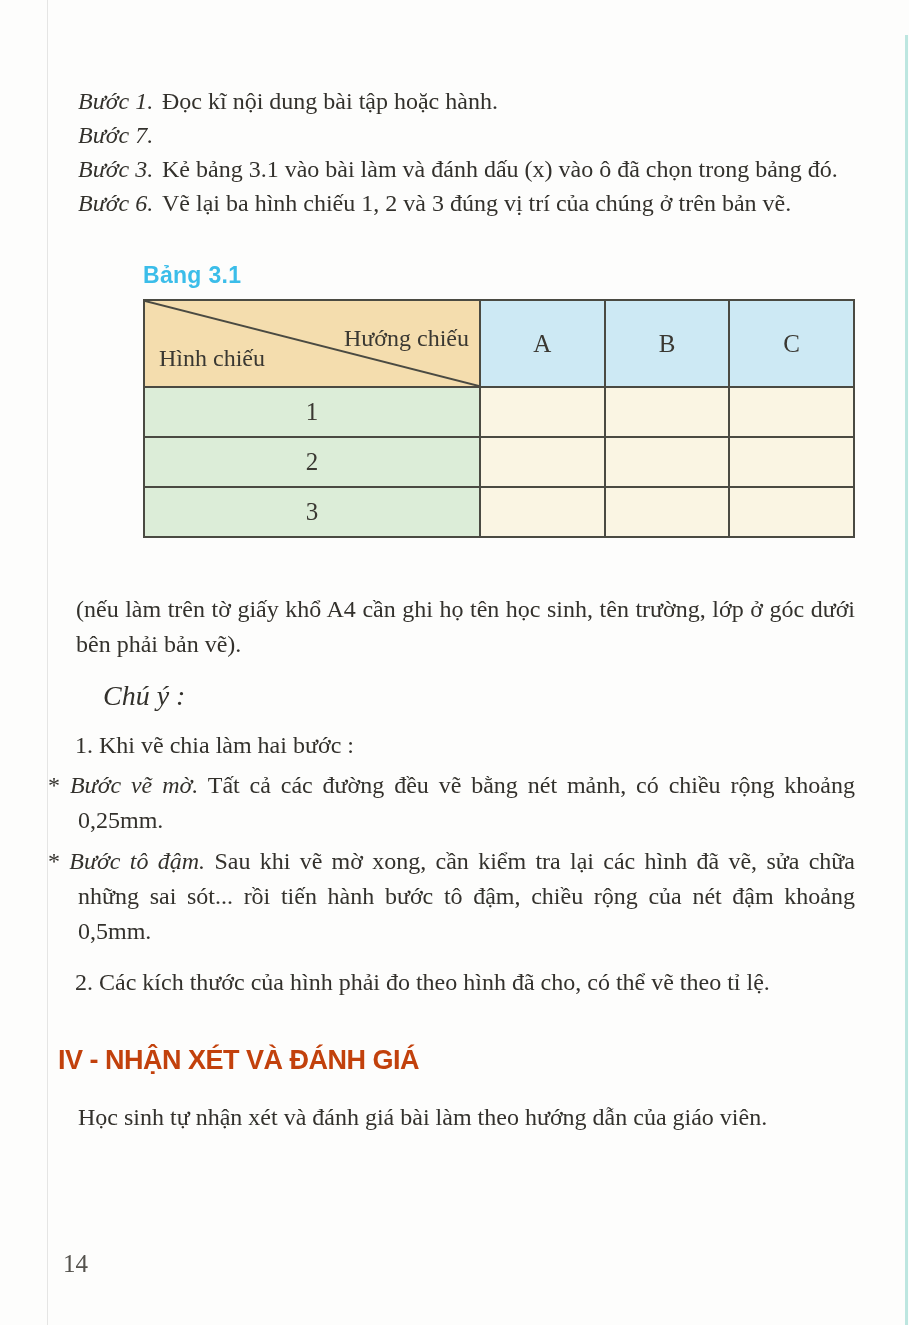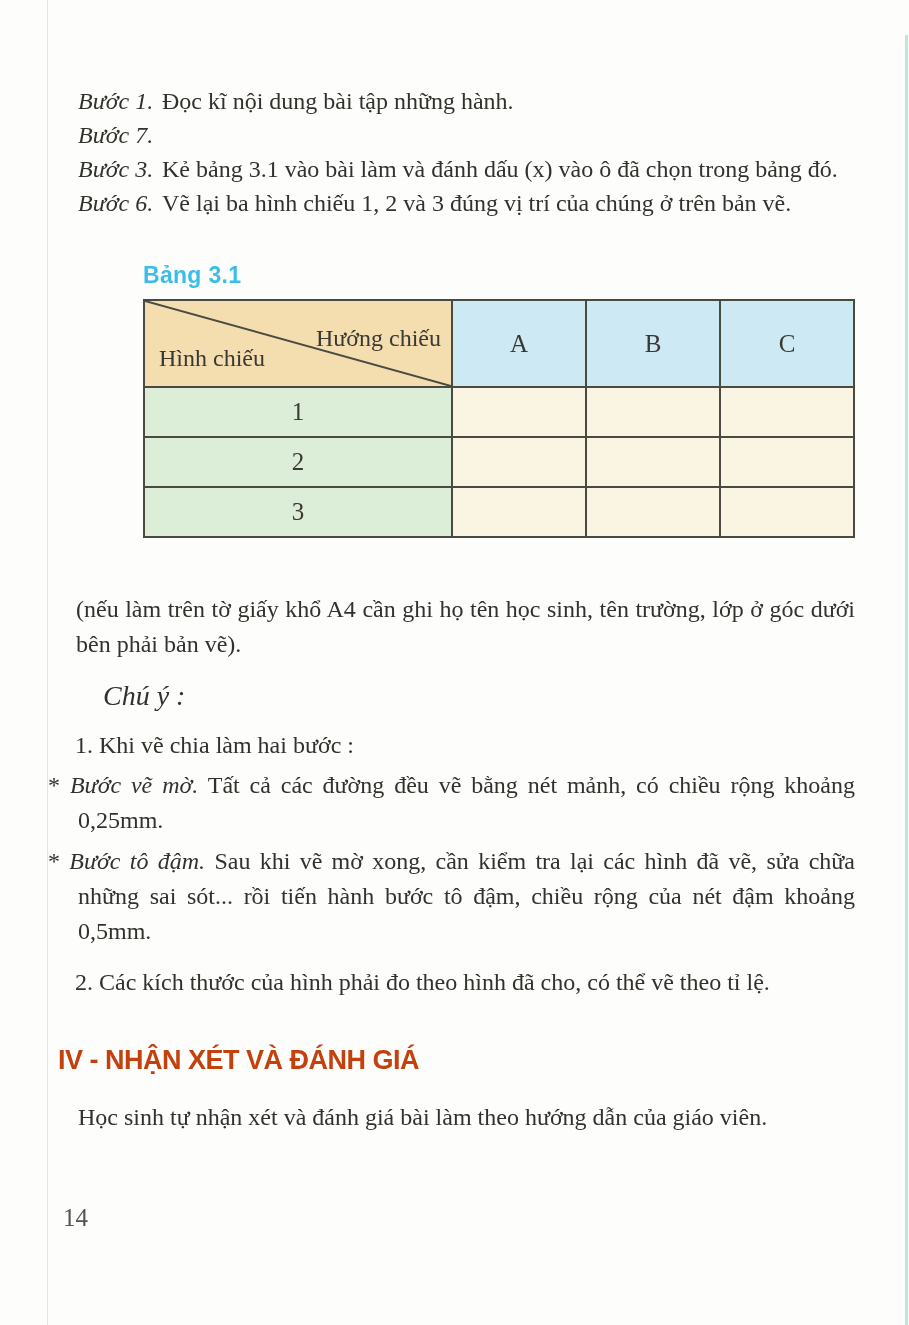--- a/index.html
+++ b/index.html
@@ -41,21 +41,21 @@
     table-layout: fixed;
     width: 712px;
   }
   table.projection td {
     border: 2px solid #4a4a42;
     font-size: 25px;
     text-align: center; vertical-align: middle;
     color: #3a3832;
   }
   td.corner {
-    width: 308px; height: 87px;
+    width: 336px; height: 87px;
     background: #f4ddae;
     position: relative;
     padding: 18px;
   }
   td.corner svg { position: absolute; inset: 0; width: 100%; height: 100%; display: block; }
   .corner-top-right {
     position: absolute; top: 24px; right: 10px;
     font-size: 24px; color: #3a3832;
   }
   .corner-bottom-left {
@@ -80,37 +80,37 @@
   
   .sec-heading {
     margin: 46px 0 0 58px;
     font-family: "Liberation Sans", "DejaVu Sans", sans-serif;
     font-weight: bold; font-size: 27px;
     color: #c2410c; letter-spacing: -0.5px;
   }
   .sec-body { margin: 28px 54px 0 78px; font-size: 24px; }
 
   .page-number {
-    position: absolute; left: 63px; top: 1204px;
+    position: absolute; left: 63px; top: 1250px;
     font-size: 25px; color: #55534e;
   }
 </style>
 </head>
 <body>
 
 <div class="page">
   <div class="scan-line-left"></div>
   <div class="edge-line-right"></div>
 
   <div class="content">
 
     <div class="steps">
       <div class="step">
         <span class="step-label">Bước 1.</span>
-        <span class="step-text">Đọc kĩ nội dung bài tập những hành.</span>
+        <span class="step-text">Đọc kĩ nội dung bài tập hoặc hành.</span>
       </div>
       <div class="step">
         <span class="step-label">Bước 7.</span>
       </div>
       <div class="step">
         <span class="step-label">Bước 3.</span>
         <span class="step-text">Kẻ bảng 3.1 vào bài làm và đánh dấu (x) vào ô đã chọn trong bảng đó.</span>
       </div>
       <div class="step">
         <span class="step-label">Bước 6.</span>

